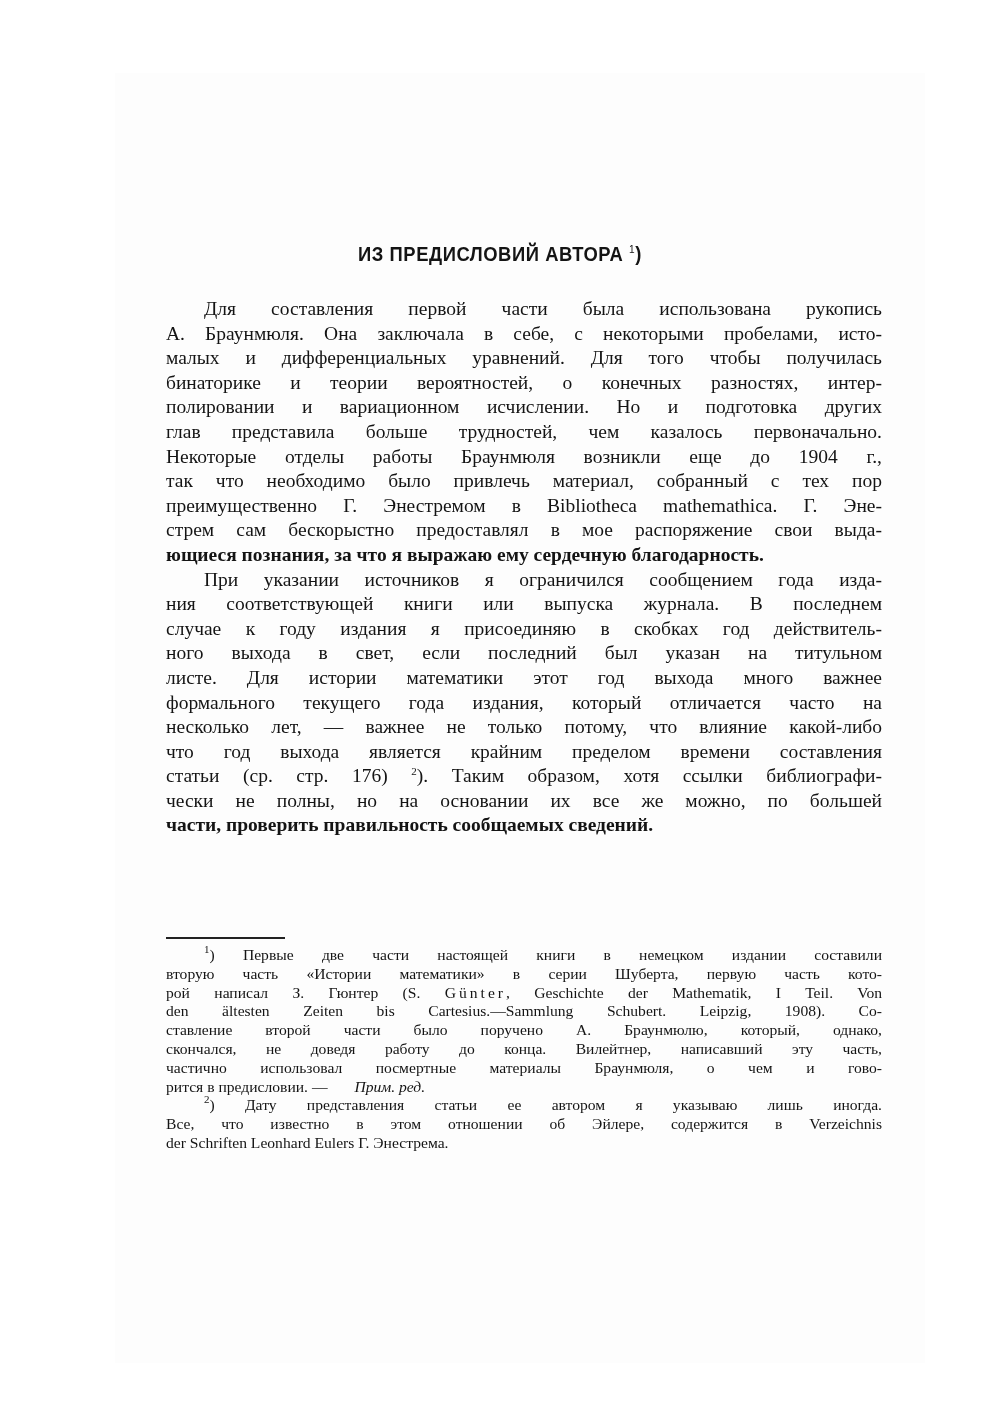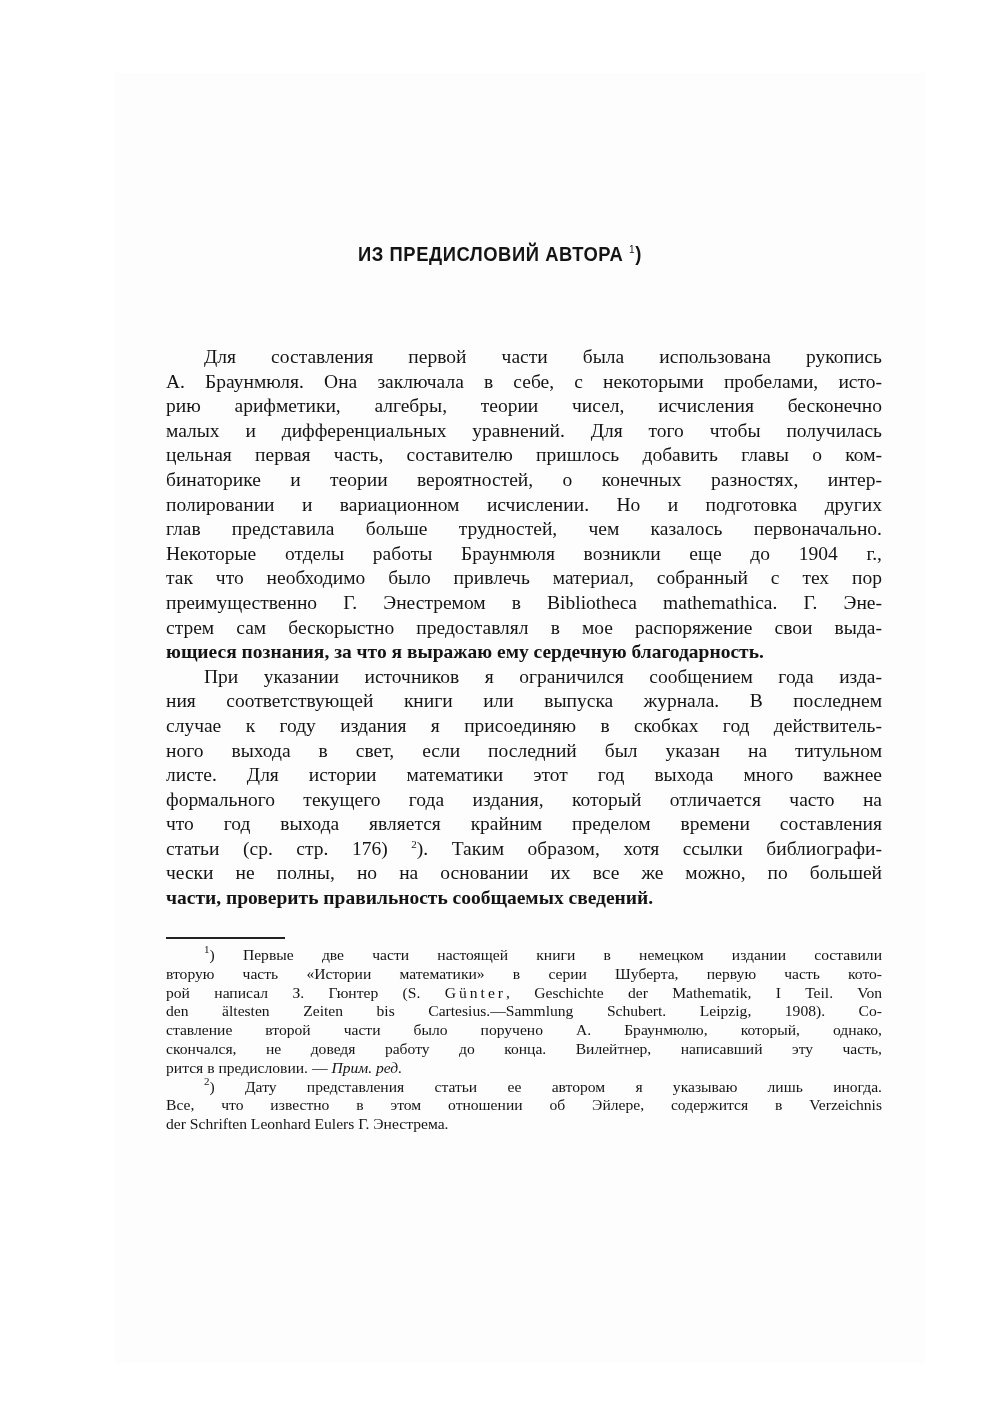--- a/index.html
+++ b/index.html
@@ -38,21 +38,20 @@
   .title sup {
     font-size: 11px;
     vertical-align: 8px;
     font-weight: normal;
   }
   .body {
     position: absolute;
     left: 166px;
     top: 297px;
     width: 716px;
-    margin-top: 48px;
   }
   .line {
     display: block;
     height: 24.6px;
     line-height: 24.6px;
     font-size: 19.5px;
     white-space: nowrap;
     text-align: justify;
     text-align-last: justify;
     overflow: visible;
@@ -82,66 +81,66 @@
     display: block;
     height: 18.8px;
     line-height: 18.8px;
     font-size: 15.6px;
     white-space: nowrap;
     text-align: justify;
     text-align-last: justify;
   }
   .fn-line.indent { padding-left: 38px; font-family: Liberation Serif, serif; }
   .fn-line.last { text-align-last: left; }
-  .italic { font-style: italic; }
+  .italic { font-style: italic; margin-left: 23px; }
   .spaced { letter-spacing: 3px; }
 </style>
 </head>
 <body>
 
 <div class="page"></div>
 
 <div class="title"><span>ИЗ ПРЕДИСЛОВИЙ АВТОРА</span> <sup>1</sup><span>)</span></div>
 
 <div class="body">
 
   <span class="line indent">Для составления первой части была использована рукопись</span>
   <span class="line">А. Браунмюля. Она заключала в себе, с некоторыми пробелами, исто-</span>
-  <span class="line">рию арифметики, алгебры, теории чисел, исчисления бесконечно</span>
   <span class="line">малых и дифференциальных уравнений. Для того чтобы получилась</span>
-  <span class="line">цельная первая часть, составителю пришлось добавить главы о ком-</span>
   <span class="line">бинаторике и теории вероятностей, о конечных разностях, интер-</span>
   <span class="line">полировании и вариационном исчислении. Но и подготовка других</span>
   <span class="line">глав представила больше трудностей, чем казалось первоначально.</span>
   <span class="line">Некоторые отделы работы Браунмюля возникли еще до 1904 г.,</span>
   <span class="line">так что необходимо было привлечь материал, собранный с тех пор</span>
   <span class="line">преимущественно Г. Энестремом в Bibliotheca mathemathica. Г. Эне-</span>
   <span class="line">стрем сам бескорыстно предоставлял в мое распоряжение свои выда-</span>
   <span class="line last">ющиеся познания, за что я выражаю ему сердечную благодарность.</span>
 
   <span class="line indent">При указании источников я ограничился сообщением года изда-</span>
   <span class="line">ния соответствующей книги или выпуска журнала. В последнем</span>
   <span class="line">случае к году издания я присоединяю в скобках год действитель-</span>
   <span class="line">ного выхода в свет, если последний был указан на титульном</span>
   <span class="line">листе. Для истории математики этот год выхода много важнее</span>
   <span class="line">формального текущего года издания, который отличается часто на</span>
+  <span class="line">несколько лет, — важнее не только потому, что влияние какой-либо</span>
   <span class="line">что год выхода является крайним пределом времени составления</span>
   <span class="line"><span>статьи (ср. стр. 176)</span> <sup>2</sup><span>). Таким образом, хотя ссылки библиографи-</span></span>
   <span class="line">чески не полны, но на основании их все же можно, по большей</span>
   <span class="line last">части, проверить правильность сообщаемых сведений.</span>
 </div>
 
 <div class="rule"></div>
 
 <div class="footnotes">
 
   <span class="fn-line indent"><sup>1</sup><span>) Первые две части настоящей книги в немецком издании составили</span></span>
   <span class="fn-line">вторую часть «Истории математики» в серии Шуберта, первую часть кото-</span>
   <span class="fn-line"><span>рой написал З. Гюнтер (S. </span><span class="spaced">Günter</span><span>, Geschichte der Mathematik, I Teil. Von</span></span>
   <span class="fn-line">den ältesten Zeiten bis Cartesius.—Sammlung Schubert. Leipzig, 1908). Со-</span>
   <span class="fn-line">ставление второй части было поручено А. Браунмюлю, который, однако,</span>
   <span class="fn-line">скончался, не доведя работу до конца. Вилейтнер, написавший эту часть,</span>
+  <span class="fn-line">частично использовал посмертные материалы Браунмюля, о чем и гово-</span>
   <span class="fn-line last"><span>рится в предисловии. — </span><span class="italic">Прим. ред.</span></span>
 
   <span class="fn-line indent"><sup>2</sup><span>) Дату представления статьи ее автором я указываю лишь иногда.</span></span>
   <span class="fn-line">Все, что известно в этом отношении об Эйлере, содержится в Verzeichnis</span>
   <span class="fn-line last">der Schriften Leonhard Eulers Г. Энестрема.</span>
 </div>
 
 </body></html>

